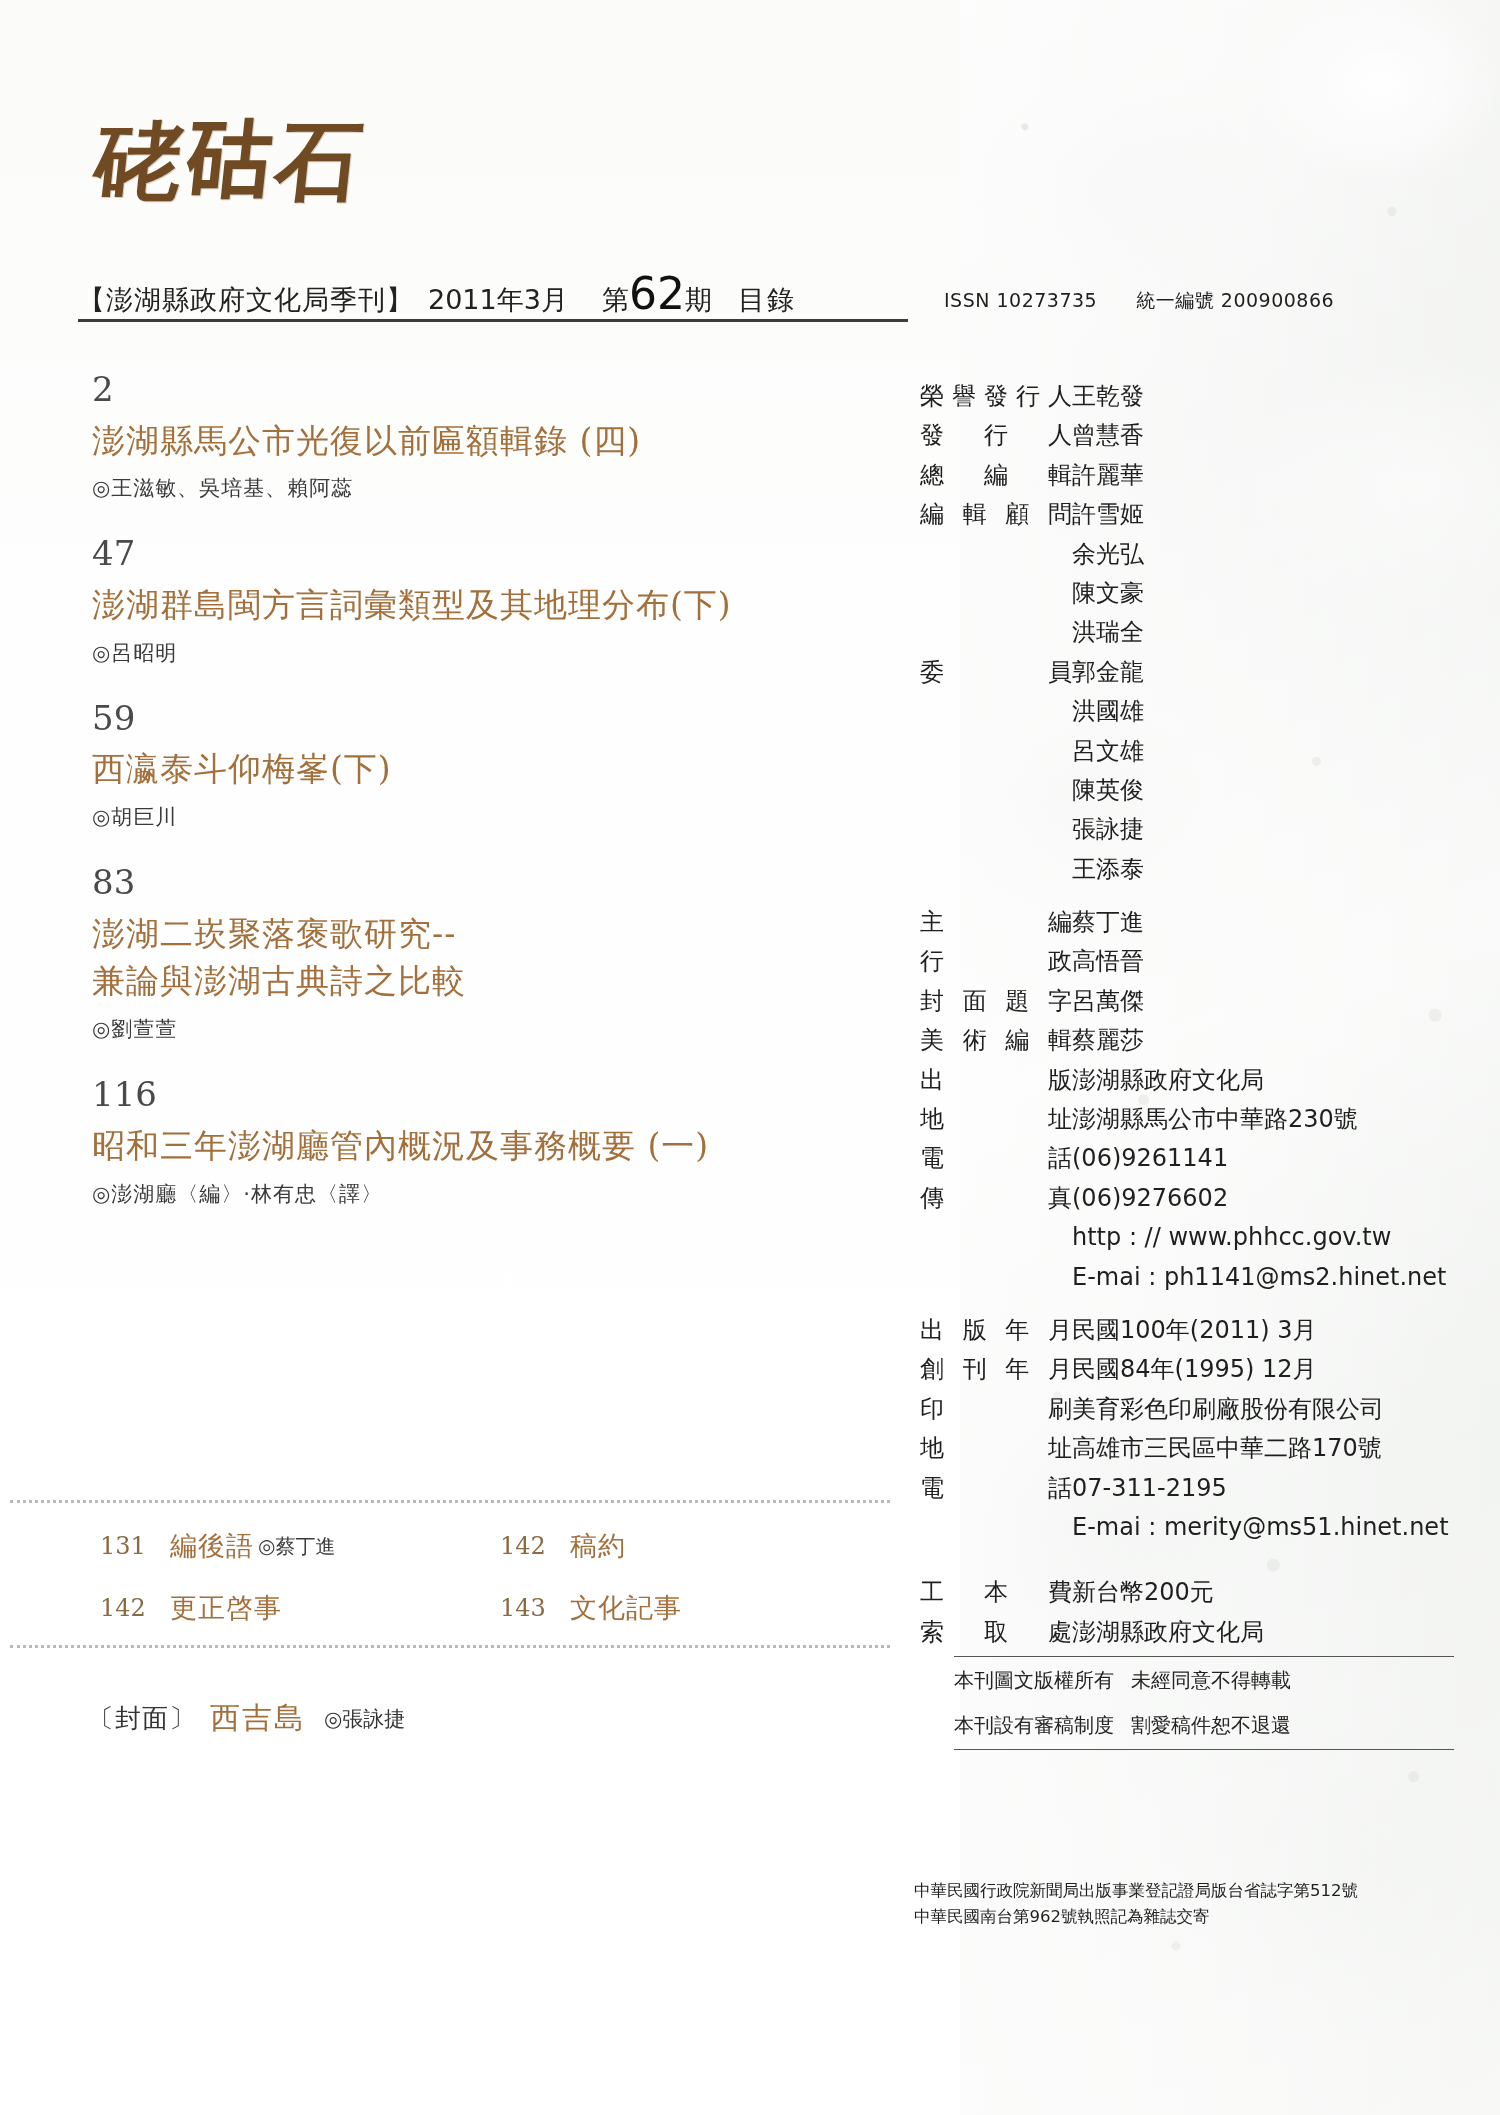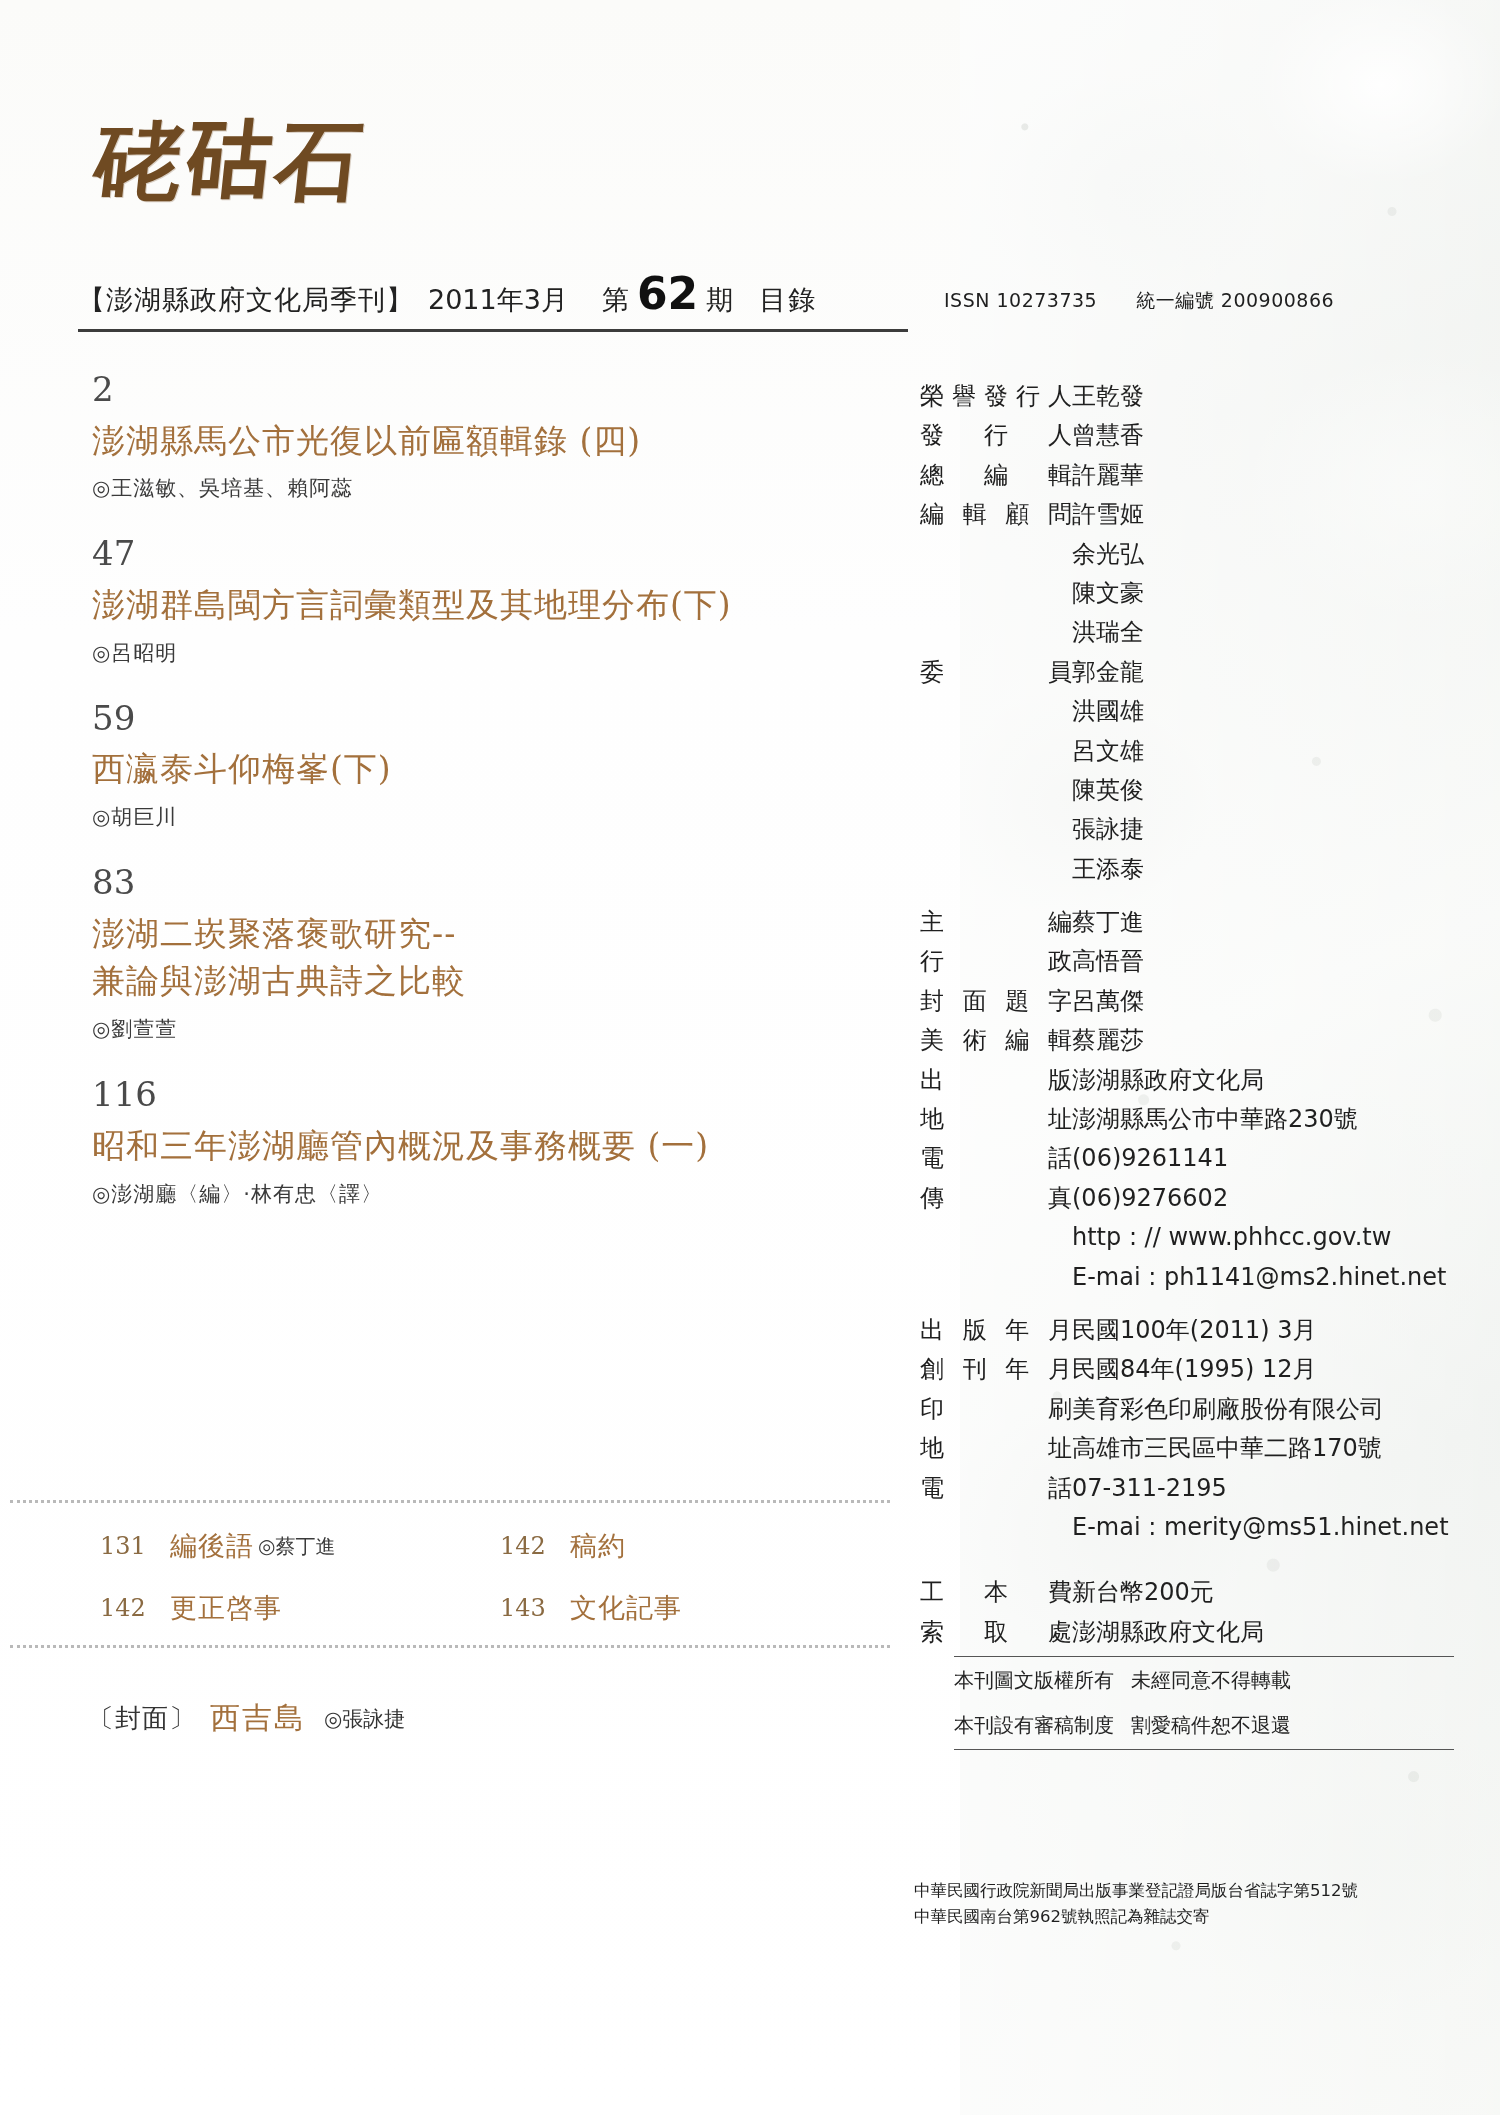--- a/index.html
+++ b/index.html
@@ -93,41 +93,40 @@
   }
 
   .issue-bar {
     position: absolute;
     left: 78px;
     top: 268px;
     width: 830px;
     display: flex;
     align-items: baseline;
     border-bottom: 3px solid #3c3c3c;
-    padding-bottom: 10px;
   }
   .issue-bracket {
     font-size: 27px;
     color: #222;
     letter-spacing: 1px;
   }
   .issue-date {
     font-size: 27px;
     margin-left: 14px;
     color: #222;
   }
   .issue-no-label {
     font-size: 27px;
     margin-left: 34px;
     color: #222;
   }
   .issue-no {
     font-size: 44px;
-    font-weight: 700;
-    margin: 0 8px;
+    font-weight: 400;
+    margin: 0 0;
     color: #111;
   }
   .issue-unit {
     font-size: 27px;
     color: #222;
   }
   .issue-toc {
     font-size: 27px;
     margin-left: 26px;
     color: #222;

